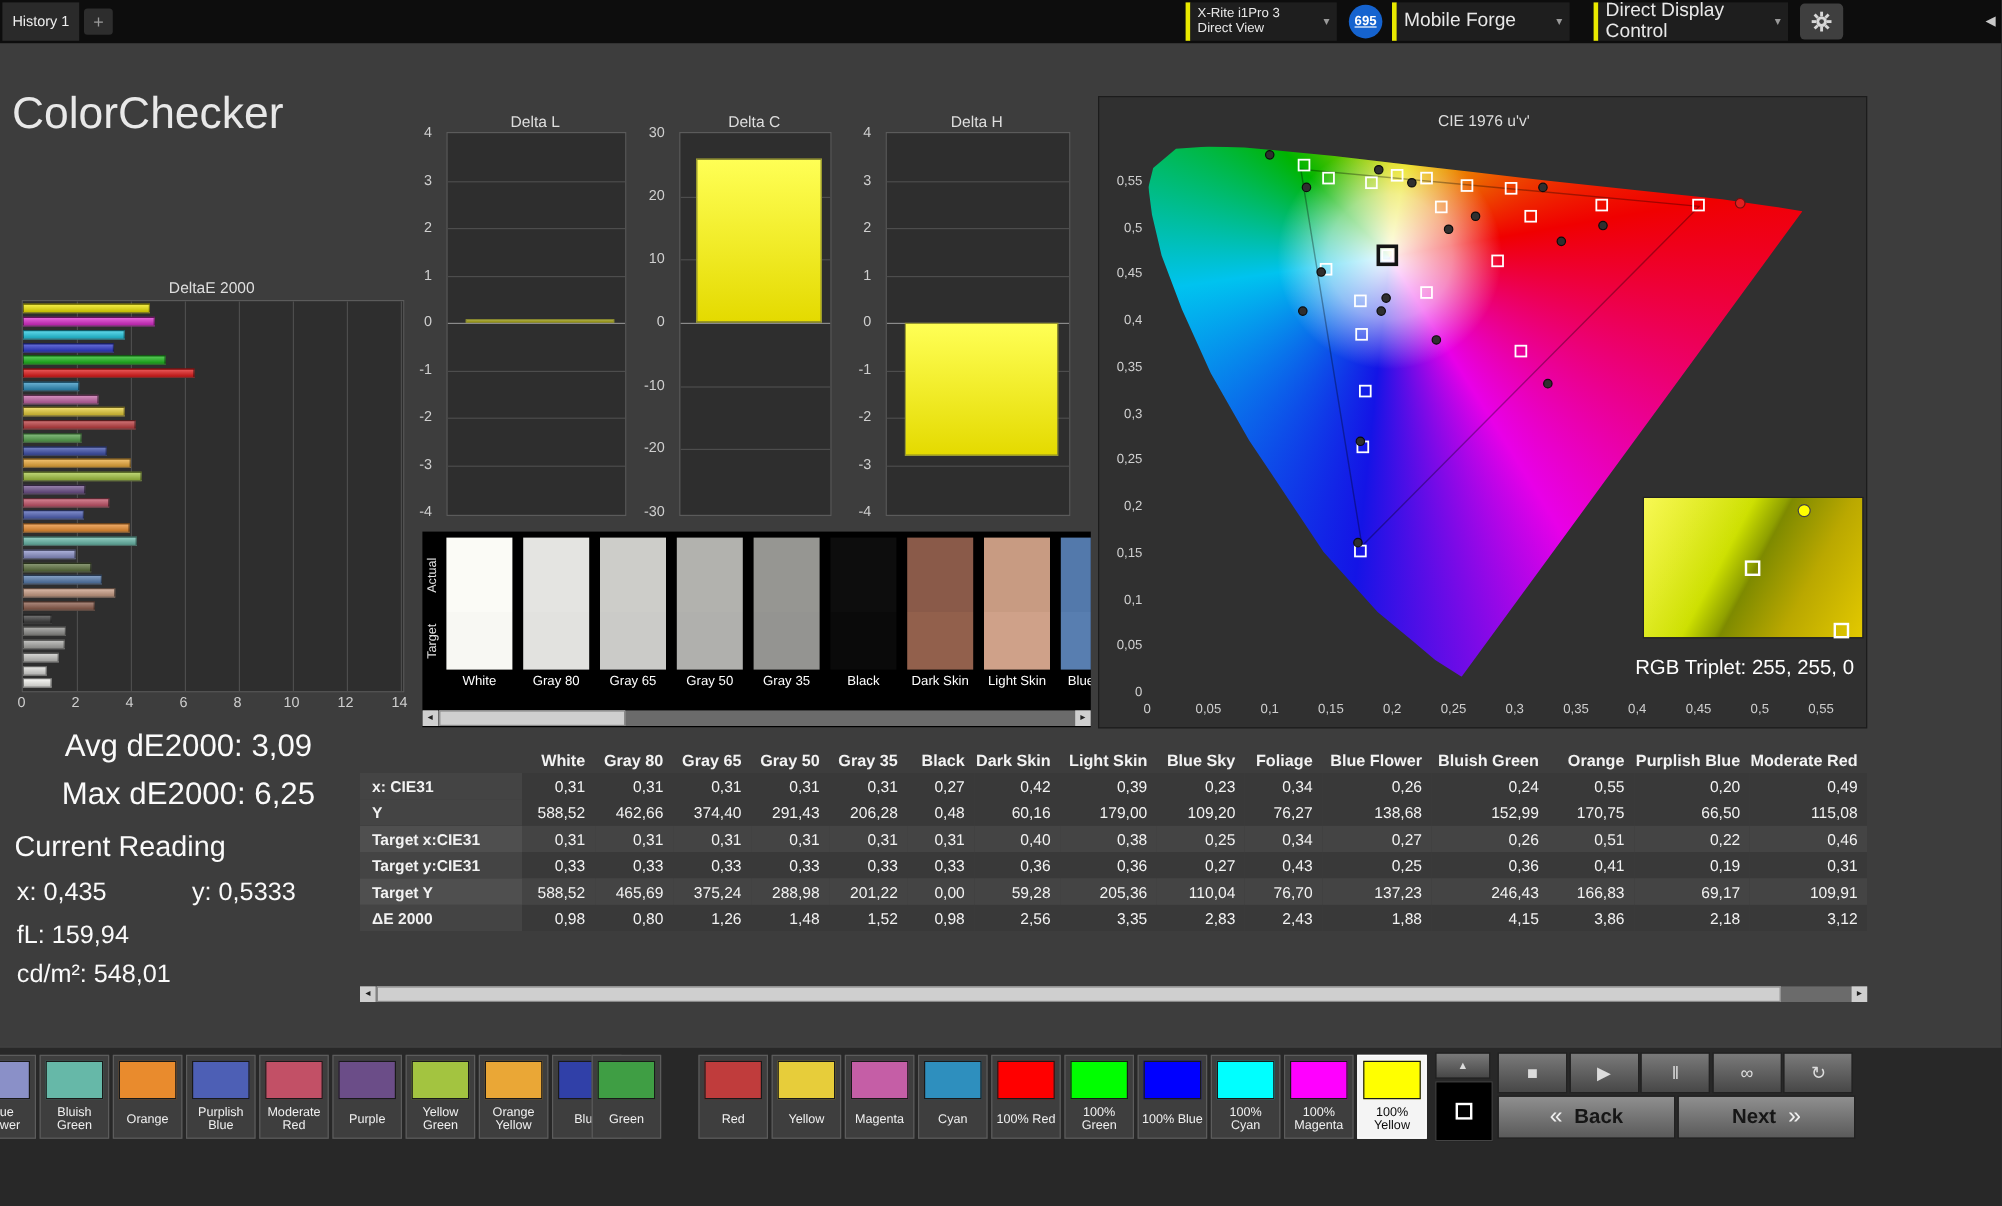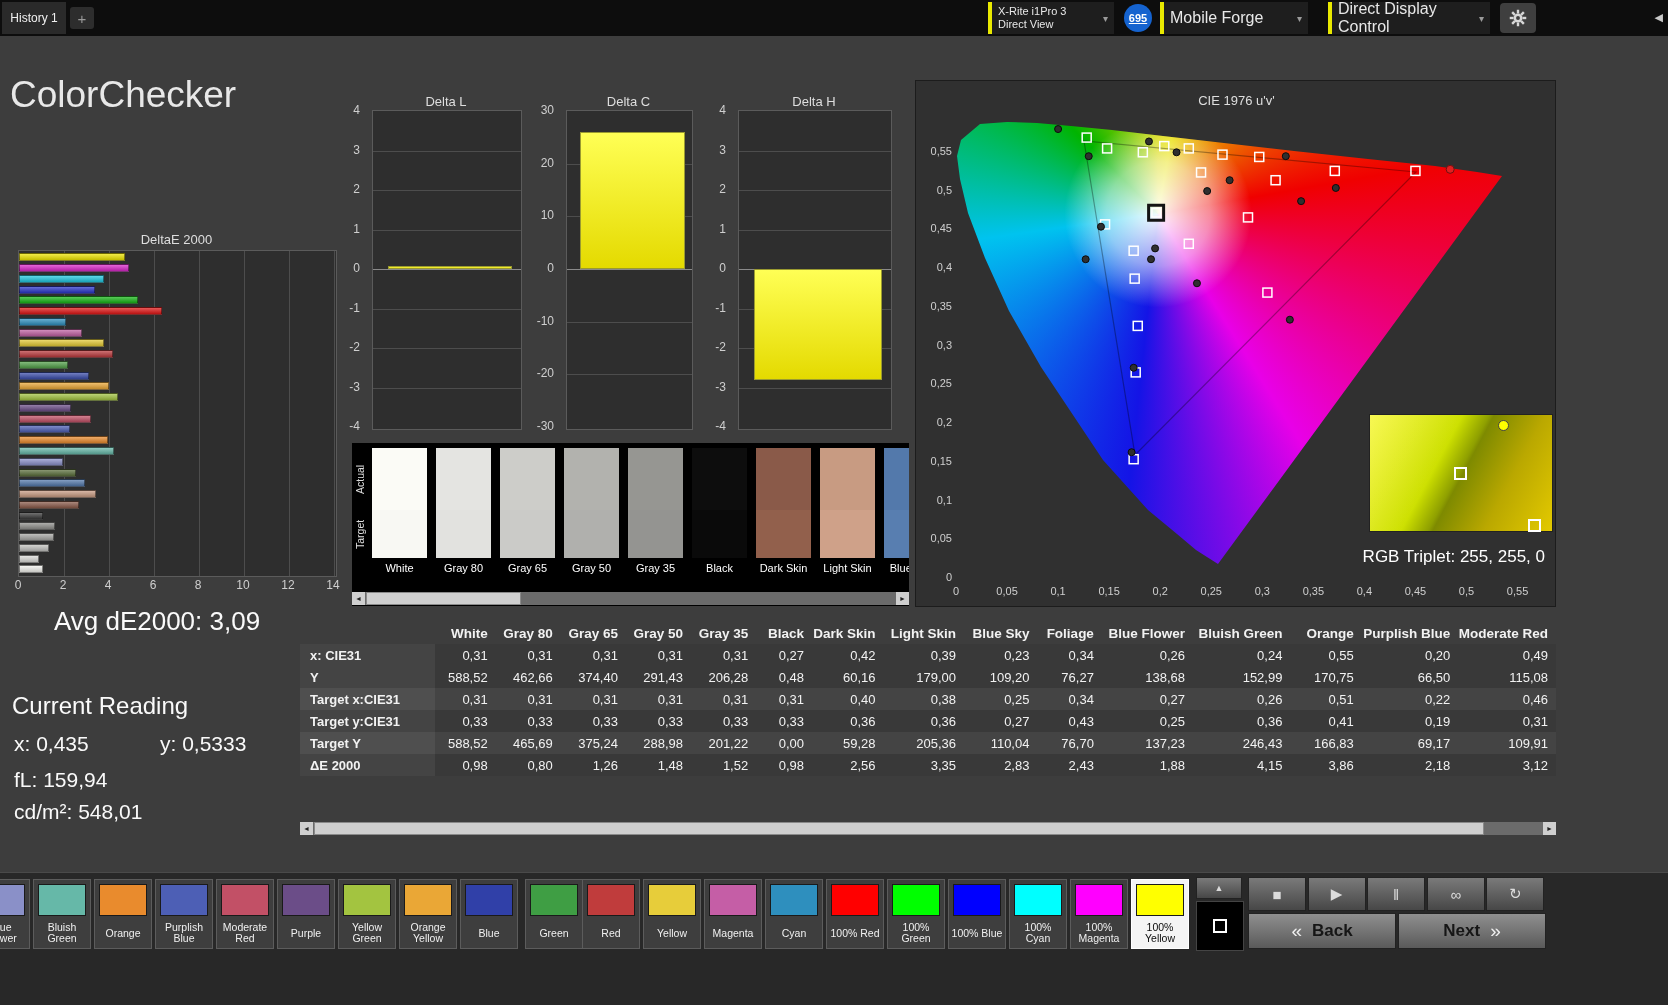--- a/index.html
+++ b/index.html
@@ -149,20 +149,21 @@
         <circle r="6" fill="#d8d8d8"></circle>
           <circle r="2.6" fill="#3f3f3f"></circle>
       </svg>
     </div>
     <div class="side-arrow">◀</div>
   </div>
 
   <div class="page-title">ColorChecker</div>
 
   <div class="metric-big" style="top:606px;">Avg dE2000: 3,09</div>
+  <div class="metric-big" style="top:646px;">Max dE2000: 6,25</div>
   <div class="metric-head" style="top:692px;">Current Reading</div>
   <div class="metric" style="left:14px;top:732px;">x: 0,435</div>
   <div class="metric" style="left:160px;top:732px;">y: 0,5333</div>
   <div class="metric" style="left:14px;top:768px;">fL: 159,94</div>
   <div class="metric" style="left:14px;top:800px;">cd/m²: 548,01</div>
 
   <div class="chart-title" style="left:18px;top:232px;width:317px;">DeltaE 2000</div>
   <div class="plot" style="left:18px;top:250px;width:317px;height:325px;" id="dePlot">
       <div class="vgrid" style="left: 45px;"></div>
       <div class="vgrid" style="left: 90px;"></div>
@@ -572,21 +573,21 @@
           <div class="patch-label">Yellow Green</div>
         </div>
         <div class="patch-btn" style="left: 399px;">
           <div class="patch-chip" style="background: rgb(234, 167, 54);"></div>
           <div class="patch-label">Orange Yellow</div>
         </div>
         <div class="patch-btn" style="left: 460px;">
           <div class="patch-chip" style="background: rgb(48, 64, 168);"></div>
           <div class="patch-label">Blue</div>
         </div>
-        <div class="patch-btn" style="left: 525px;">
+        <div class="patch-btn" style="left: 493px;">
           <div class="patch-chip" style="background: rgb(63, 158, 68);"></div>
           <div class="patch-label">Green</div>
         </div>
         <div class="patch-btn" style="left: 582px;">
           <div class="patch-chip" style="background: rgb(192, 60, 60);"></div>
           <div class="patch-label">Red</div>
         </div>
         <div class="patch-btn" style="left: 643px;">
           <div class="patch-chip" style="background: rgb(231, 205, 58);"></div>
           <div class="patch-label">Yellow</div>

